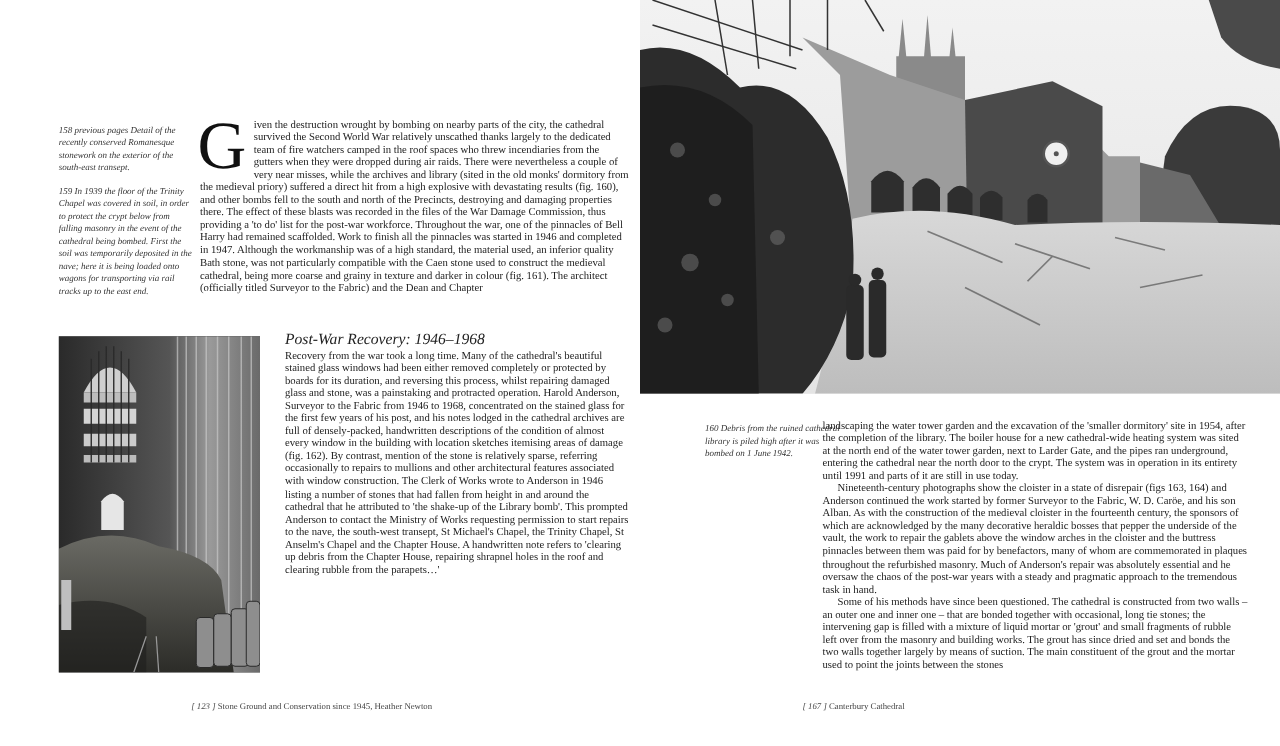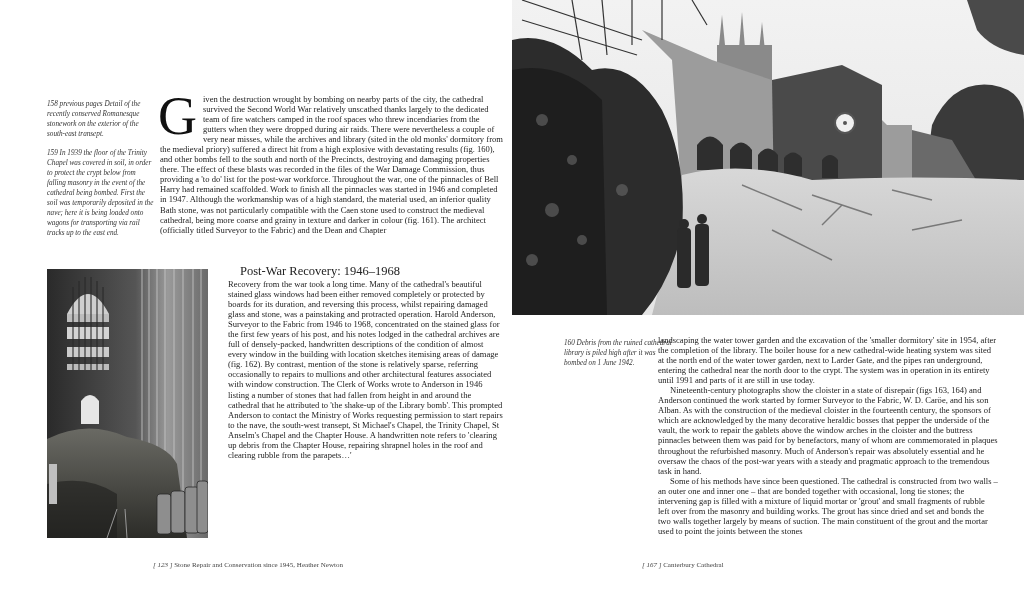--- a/index.html
+++ b/index.html
@@ -15,21 +15,21 @@
   .cap-right { left:28px; top:338px; width:108px;margin-left:24px; }
 
   .body-text { position:absolute; font-size:8.55px; line-height:10.05px; color:#222; text-align:left; }
   .body-text p { margin:0; }
   .indent { text-indent:12px; }
 
   .intro { left:160px; top:94px; width:344px; }
   .dropcap { float:left; font-size:54px; line-height:42px; height:40px; margin:1px 6px 0 -2px; color:#111; }
 
   .col-left { left:228px; top:254px; width:276px; }
-  .h-section { font-size:12.5px; line-height:14px; margin:10px 0 1px 12px; color:#222; }
+  .h-section { font-style:italic; font-size:12.5px; line-height:14px; margin:10px 0 1px 0; color:#222; }
 
   .col-right { left:146px; top:335px; width:340px; }
 
   .folio { position:absolute; top:561px; font-size:7px; color:#444; white-space:nowrap; }
   .folio .num { font-style:italic; }
   .folio-left { left:153px; }
   .folio-right { left:130px;text-align:center; }
 
   
   .photo { position:absolute; overflow:hidden; }
@@ -114,21 +114,21 @@
     </svg>
   </div>
 
   <div class="body-text col-left">
     <div class="h-section">Post-War Recovery: 1946–1968</div>
     <p>Recovery from the war took a long time. Many of the cathedral's beautiful stained glass windows had been either removed completely or protected by boards for its duration, and reversing this process, whilst repairing damaged glass and stone, was a painstaking and protracted operation. Harold Anderson, Surveyor to the Fabric from 1946 to 1968, concentrated on the stained glass for the first few years of his post, and his notes lodged in the cathedral archives are full of densely-packed, handwritten descriptions of the condition of almost every window in the building with location sketches itemising areas of damage (fig. 162). By contrast, mention of the stone is relatively sparse, referring occasionally to repairs to mullions and other architectural features associated with window construction. The Clerk of Works wrote to Anderson in 1946 listing a number of stones that had fallen from height in and around the cathedral that he attributed to 'the shake-up of the Library bomb'. This prompted Anderson to contact the Ministry of Works requesting permission to start repairs to the nave, the south-west transept, St Michael's Chapel, the Trinity Chapel, St Anselm's Chapel and the Chapter House. A handwritten note refers to 'clearing up debris from the Chapter House, repairing shrapnel holes in the roof and clearing rubble from the parapets…'</p>
   </div>
 
   <div class="folio folio-left">
     <span class="num">[ 123 ]</span>
-    <span>Stone Repair and Conservation since 1945, Heather Newton</span>
+    <span>Stone Ground and Conservation since 1945, Heather Newton</span>
   </div>
 </div>
 
 <div class="page page-right">
 
   <div class="photo photo-ruins">
     <svg width="512" height="315" viewBox="0 0 512 315">
       <defs>
         <linearGradient id="sky" x1="0" y1="0" x2="0" y2="1">
           <stop offset="0" stop-color="#f2f2f2"></stop>

